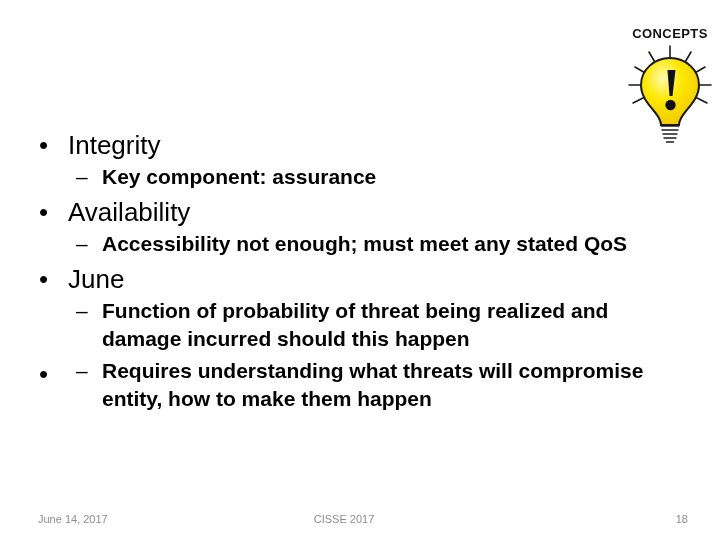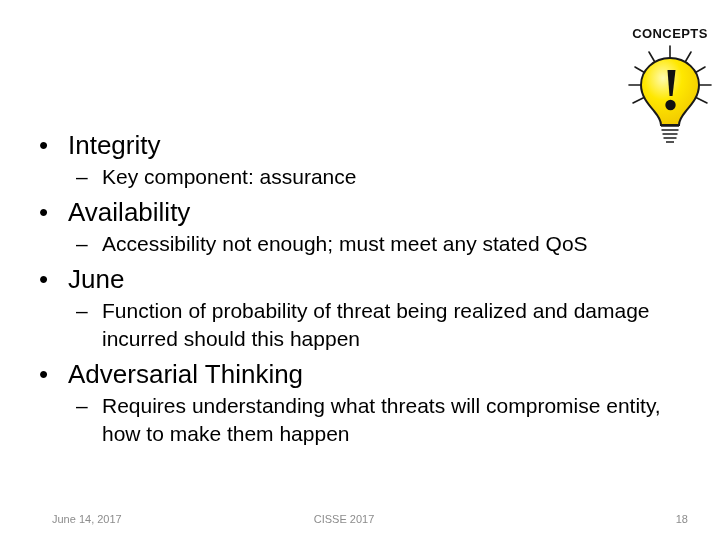--- a/index.html
+++ b/index.html
@@ -85,31 +85,32 @@
   .lvl2 > .marker {
     position: absolute;
     left: 8px;
     top: 0;
     font-size: 21px;
     line-height: 28px;
   }
   .lvl2 .txt {
     display: block;
     max-width: 590px;
+    font-weight: bold;
   }
 
   
   .footer-item {
     position: absolute;
     bottom: 14px;
     font-size: 11px;
     color: #8c8c8c;
     line-height: 14px;
   }
-  #footer-date   { left: 52px; }
+  #footer-date   { left: 38px; }
   #footer-center { left: 0; width: 688px; text-align: center; }
   #footer-page   { right: 32px; margin-top: 22px; }
 </style>
 </head>
 <body>
 
 <div id="slide">
 
 
   <div id="bulb-graphic">
@@ -182,21 +183,20 @@
       <span class="marker">•</span>
       <span class="txt">June</span>
     </div>
     <div class="lvl2">
       <span class="marker">–</span>
       <span class="txt">Function of probability of threat being realized and damage incurred should this happen</span>
     </div>
 
     <div class="lvl1">
       <span class="marker">•</span>
-      <span class="txt">Adversarial Thinking</span>
     </div>
     <div class="lvl2">
       <span class="marker">–</span>
       <span class="txt">Requires understanding what threats will compromise entity, how to make them happen</span>
     </div>
 
   </div>
 
   <div id="footer-date" class="footer-item">June 14, 2017</div>
   <div id="footer-center" class="footer-item">CISSE 2017</div>

